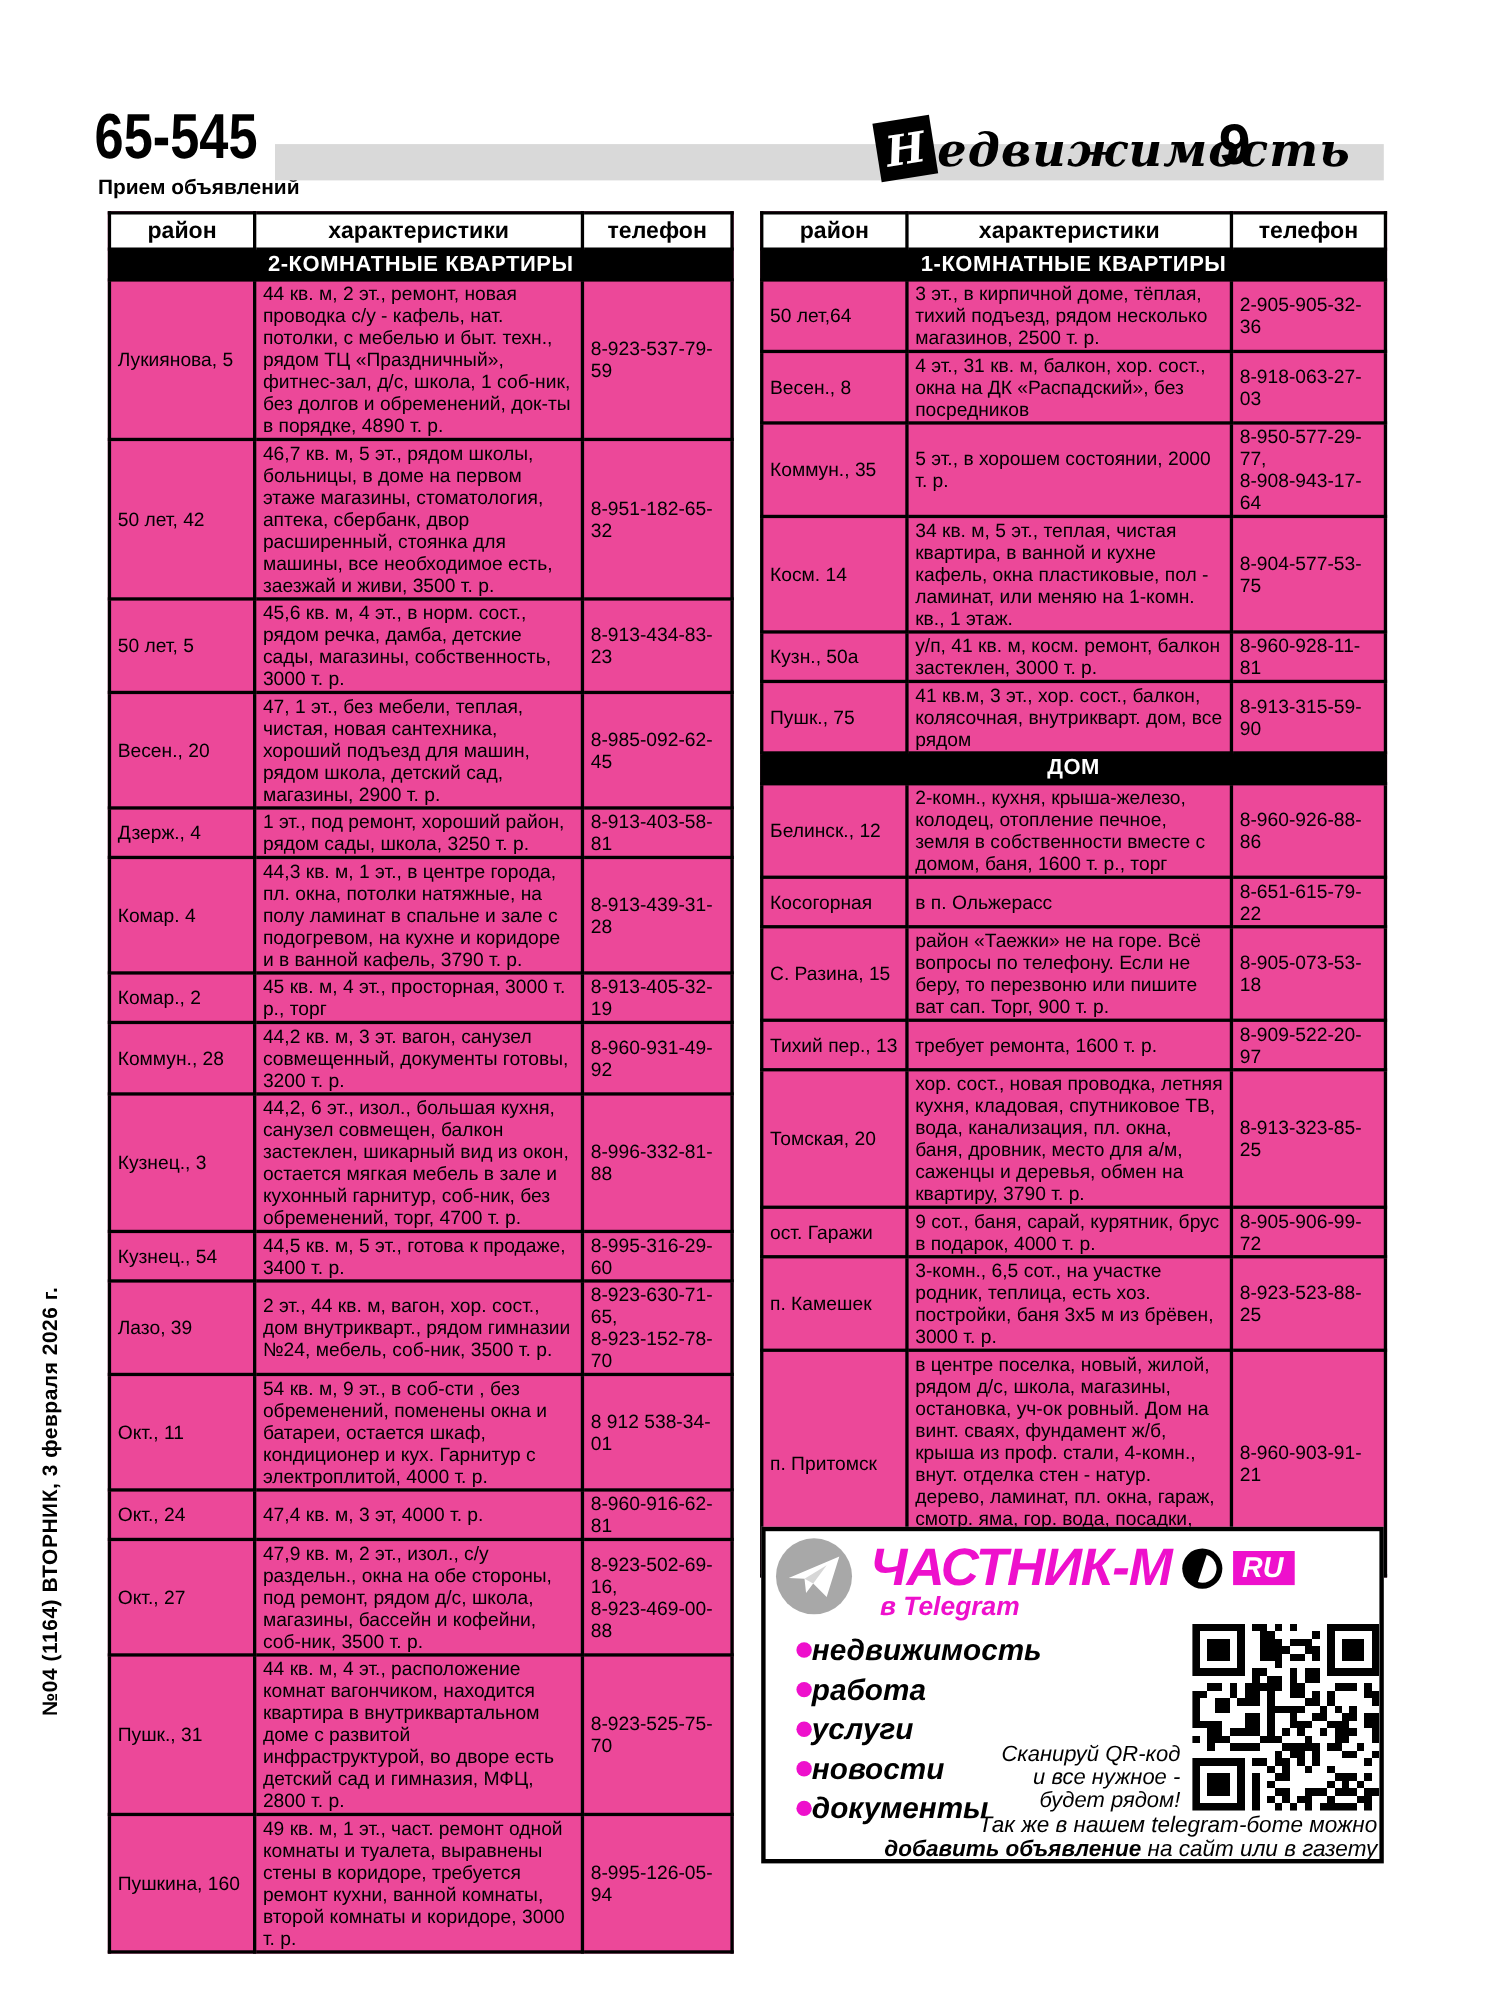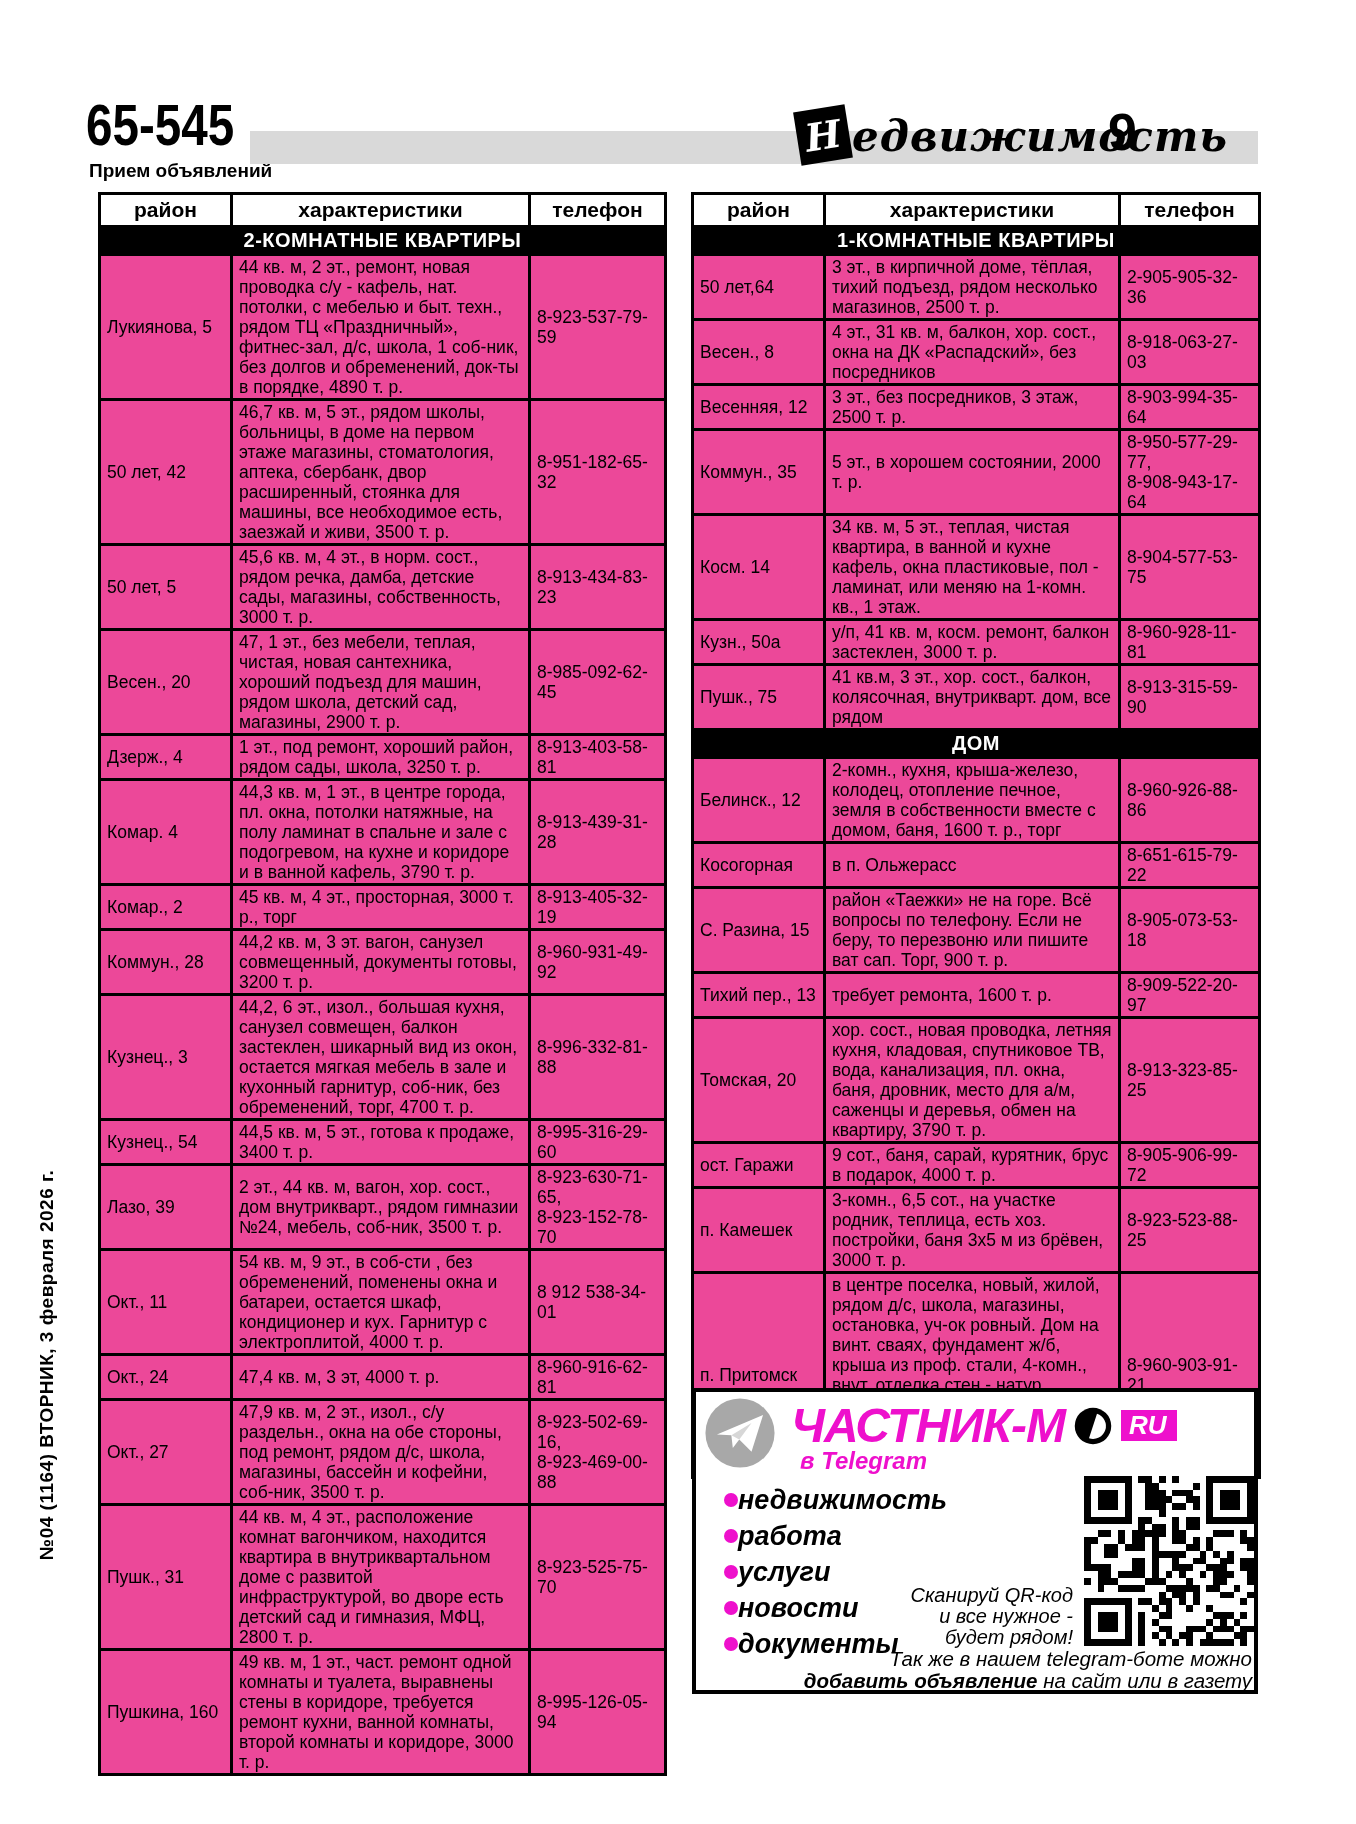--- a/index.html
+++ b/index.html
@@ -215,25 +215,20 @@
       </tr>
       <tr>
         <td class="district">50 лет,64</td>
         <td class="features">3 эт., в кирпичной доме, тёплая, тихий подъезд, рядом несколько магазинов, 2500 т. р.</td>
         <td class="phone">2-905-905-32-36</td>
       </tr>
       <tr>
         <td class="district">Весен., 8</td>
         <td class="features">4 эт., 31 кв. м, балкон, хор. сост., окна на ДК «Распадский», без посредников</td>
         <td class="phone">8-918-063-27-03</td>
-      </tr>
-      <tr>
-        <td class="district">Весенняя, 12</td>
-        <td class="features">3 эт., без посредников, 3 этаж, 2500 т. р.</td>
-        <td class="phone">8-903-994-35-64</td>
       </tr>
       <tr>
         <td class="district">Коммун., 35</td>
         <td class="features">5 эт., в хорошем состоянии, 2000 т. р.</td>
         <td class="phone">8-950-577-29-77,
 8-908-943-17-64</td>
       </tr>
       <tr>
         <td class="district">Косм. 14</td>
         <td class="features">34 кв. м, 5 эт., теплая, чистая квартира, в ванной и кухне кафель, окна пластиковые, пол - ламинат, или меняю на 1-комн. кв., 1 этаж.</td>

